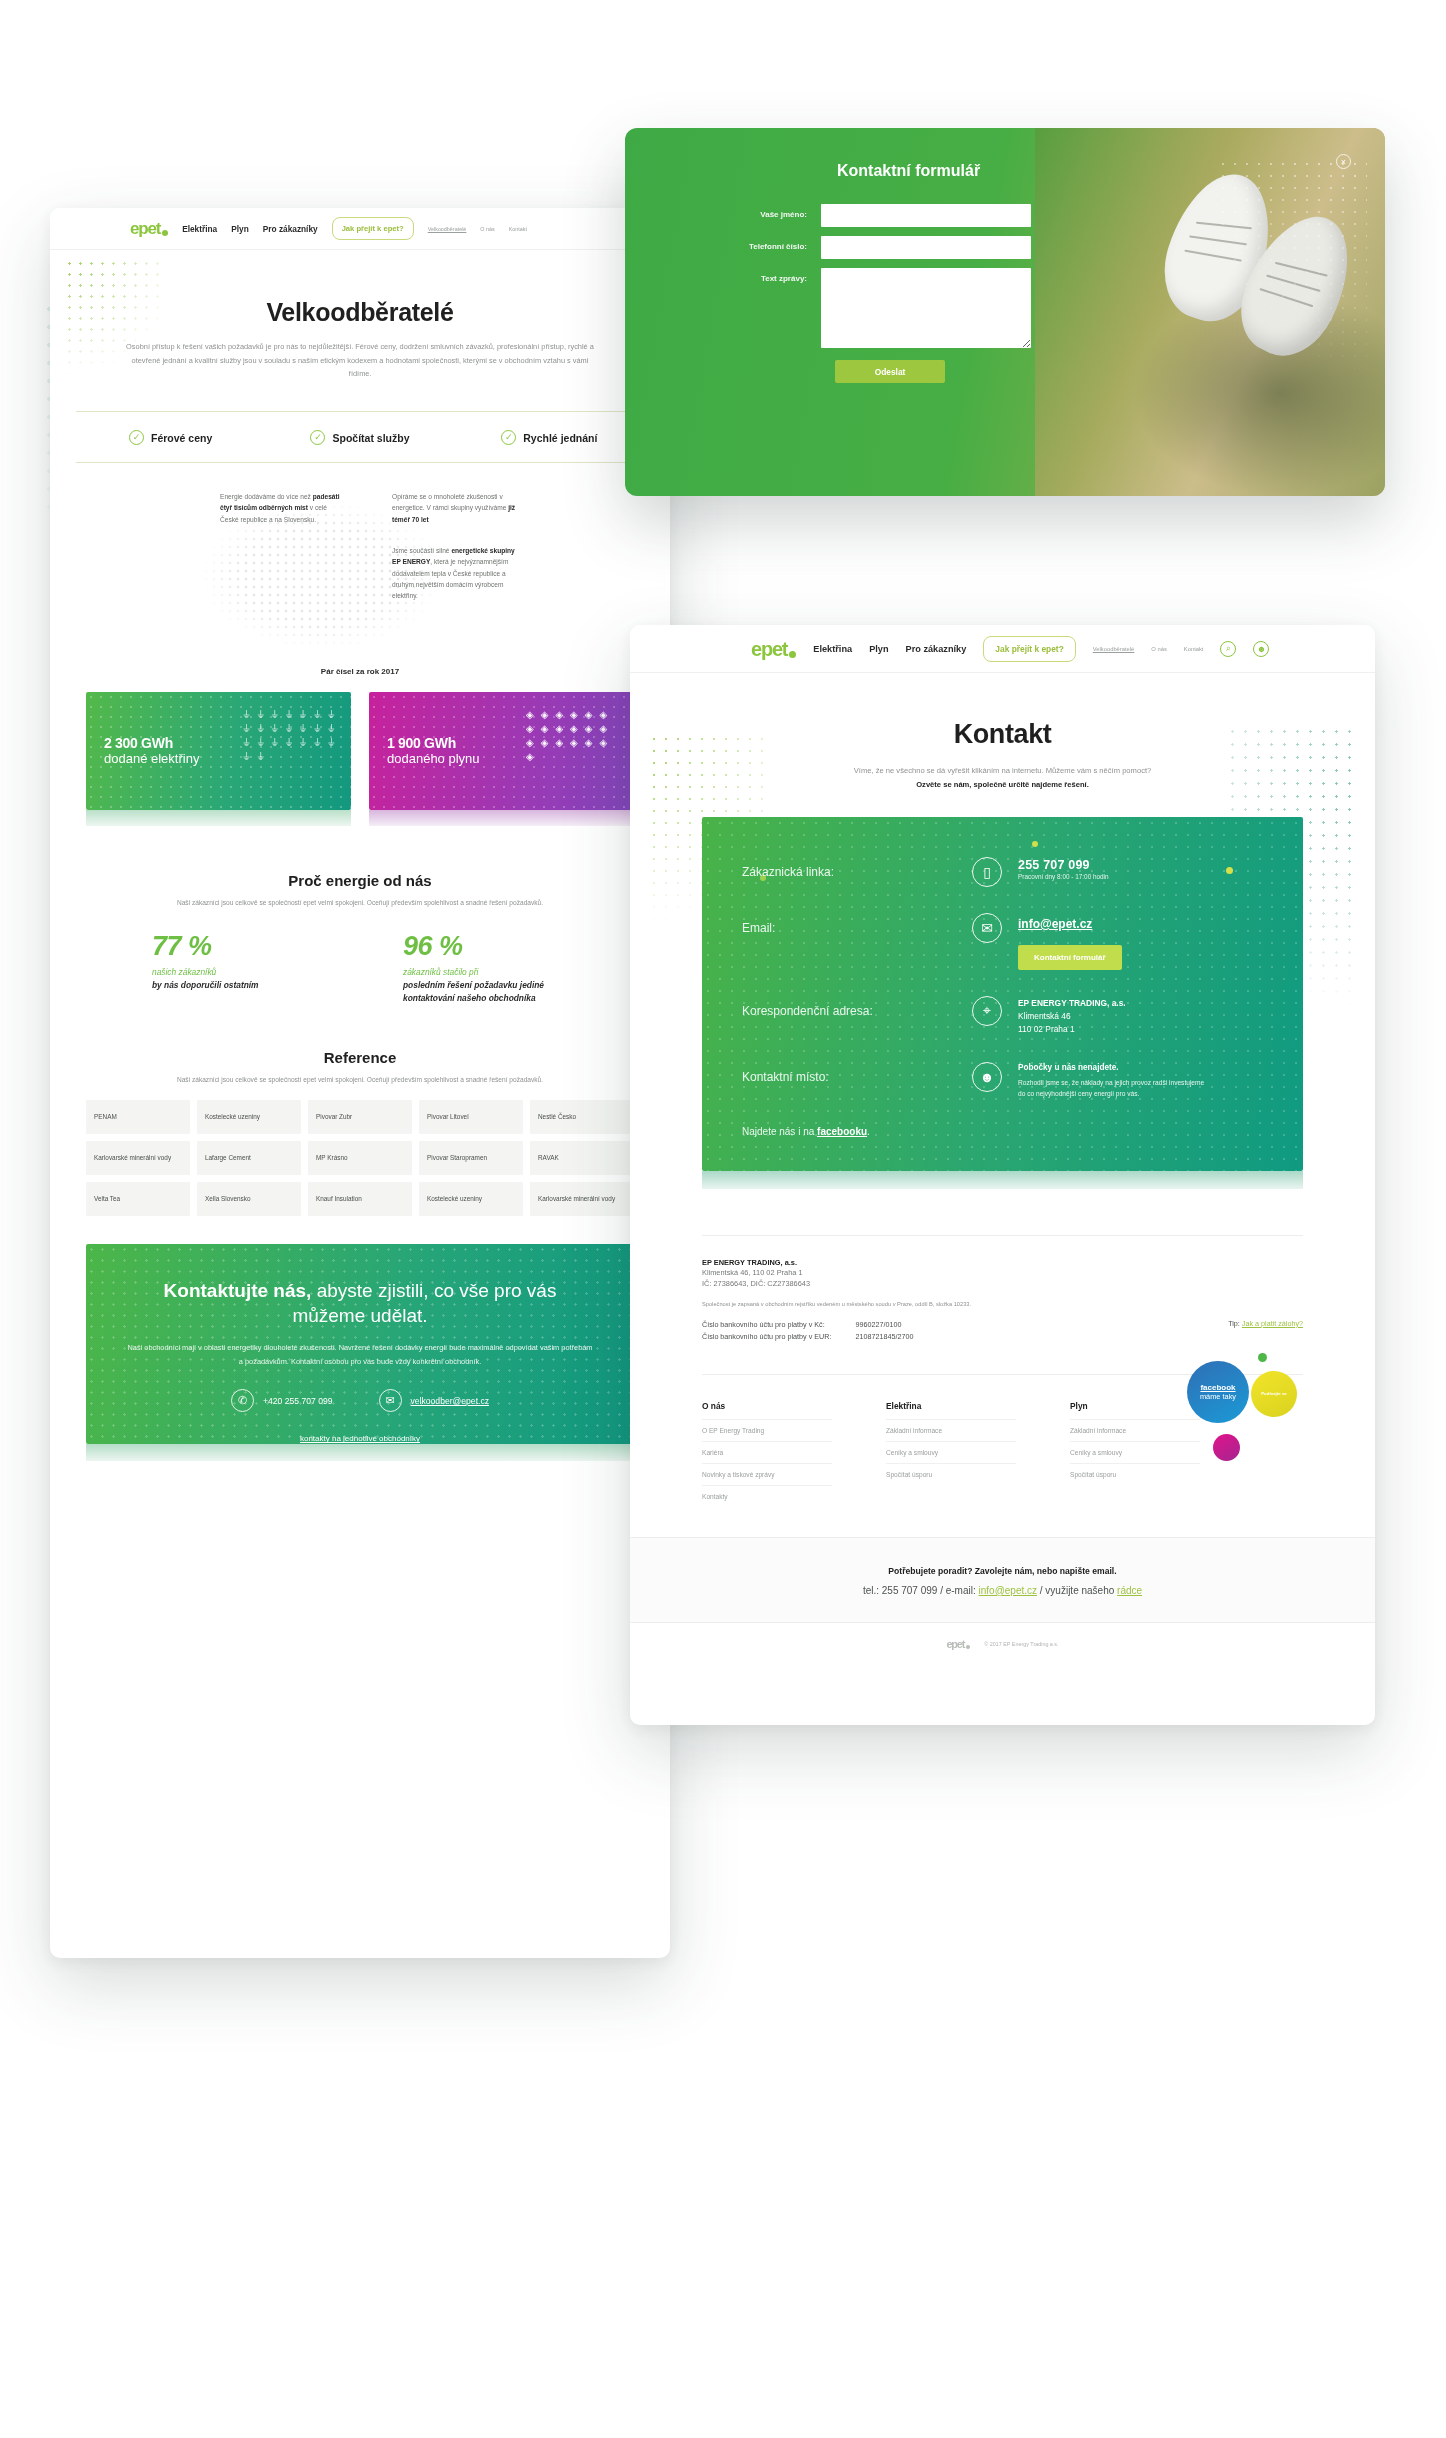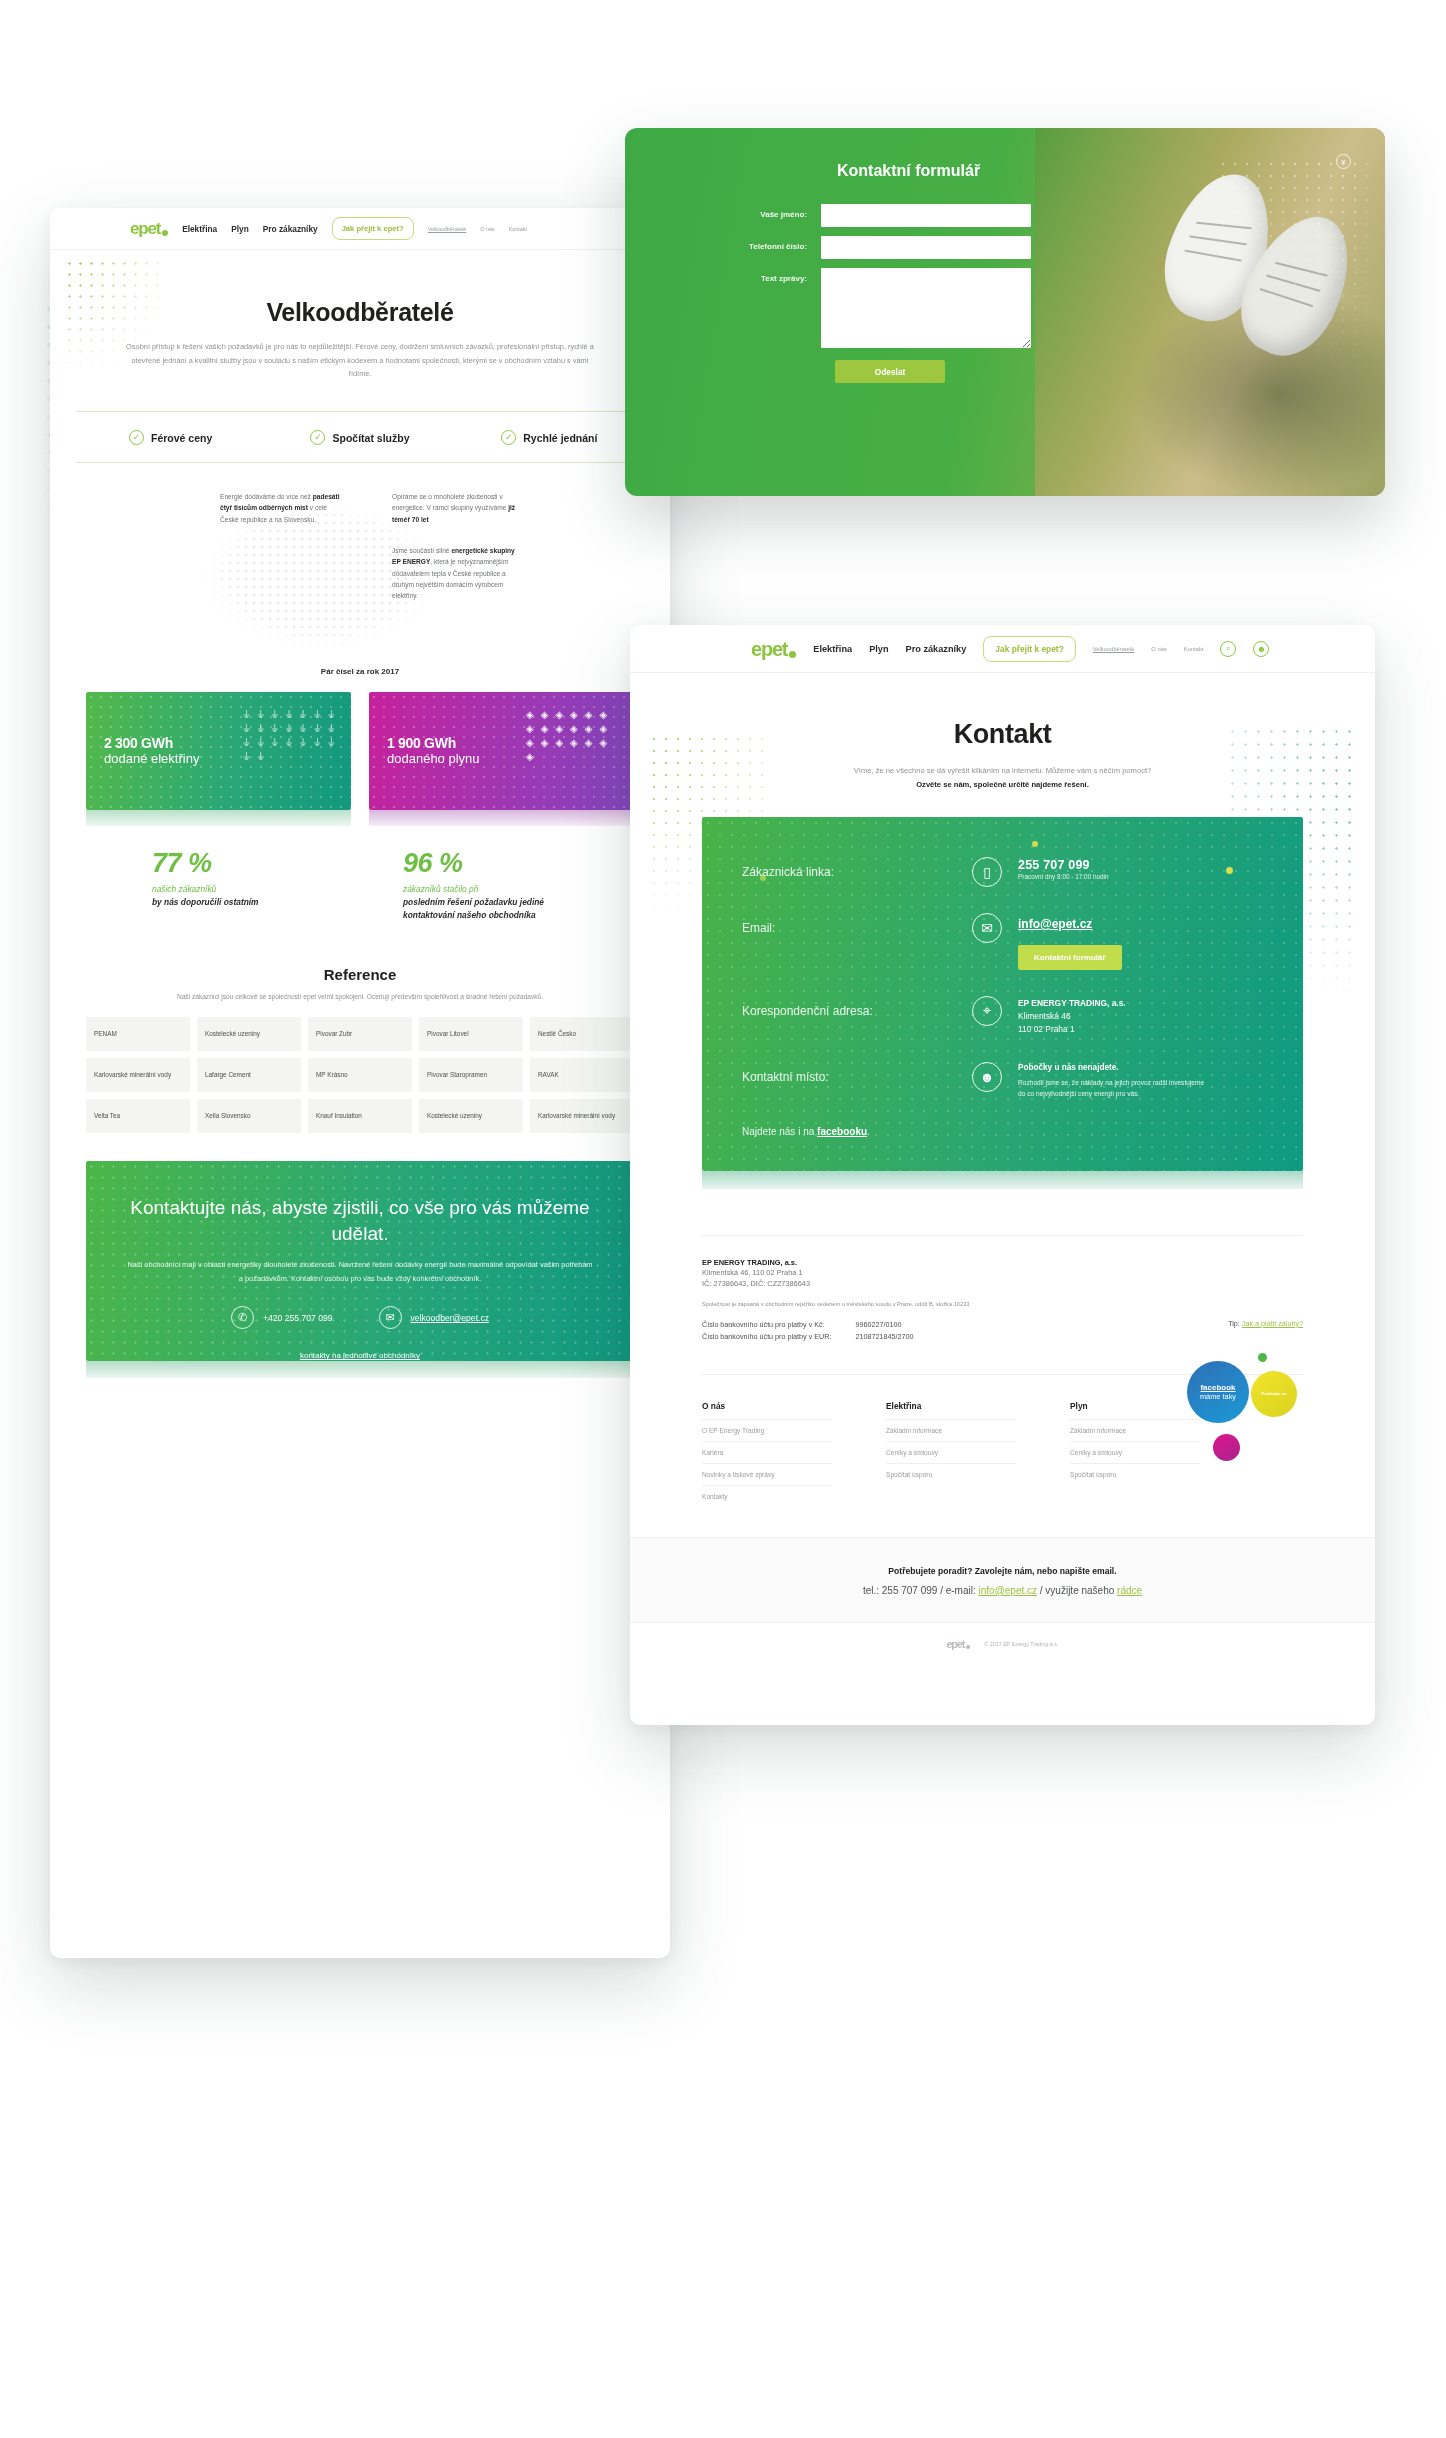--- a/index.html
+++ b/index.html
@@ -162,21 +162,21 @@
     position:relative; margin:28px 36px 0; height:200px; border-radius:2px;
     background:linear-gradient(100deg,#4cb648 0%, #26a578 58%, #109880 100%);
     color:#fff; overflow:hidden; padding:34px 40px 0; text-align:center;
   }
   .cta::after {
     content:""; position:absolute; inset:0;
     background-image:radial-gradient(circle, rgba(255,255,255,.22) 1px, transparent 1.1px);
     background-size:11px 11px;
   }
   .cta-h { position:relative; z-index:2; font-size:19px; line-height:1.35; font-weight:400; }
-  .cta-h b { font-weight:400; }
+  .cta-h b { font-weight:700; }
   .cta-p { position:relative; z-index:2; font-size:7.4px; line-height:1.9; margin-top:12px; color:#eaf6ef; }
   .cta-row { position:relative; z-index:2; display:flex; justify-content:center; gap:46px; margin-top:20px; }
   .cta-item { display:flex; align-items:center; gap:9px; font-size:8.6px; }
   .cta-ring {
     width:23px;height:23px;border-radius:50%;border:1.3px solid rgba(255,255,255,.85);
     display:flex;align-items:center;justify-content:center;font-size:11px;
   }
   .cta-item a { color:#fff; text-decoration:underline; }
   .cta-link { position:relative; z-index:2; margin-top:22px; font-size:8px; }
   .cta-link a { color:#fff; text-decoration:underline; }
@@ -442,20 +442,24 @@
               <span>◈</span>
               <span>◈</span>
           </div>
         </div>
       </div>
       <div class="stat-shadow">
         <div class="sh-elec"></div>
         <div class="sh-gas"></div>
       </div>
 
+      <div style="margin-top:46px;padding:0 90px">
+        <div class="sec-title">Proč energie od nás</div>
+        <div class="sec-sub">Naši zákazníci jsou celkově se společností epet velmi spokojeni. Oceňují především spolehlivost a snadné řešení požadavků.</div>
+      </div>
       <div class="kpis">
         <div class="kpi">
           <div class="kpi-num">77 %</div>
           <div class="kpi-txt">
             <span>našich zákazníků</span><br>
             <b>by nás doporučili ostatním</b>
           </div>
         </div>
         <div class="kpi">
           <div class="kpi-num">96 %</div>

